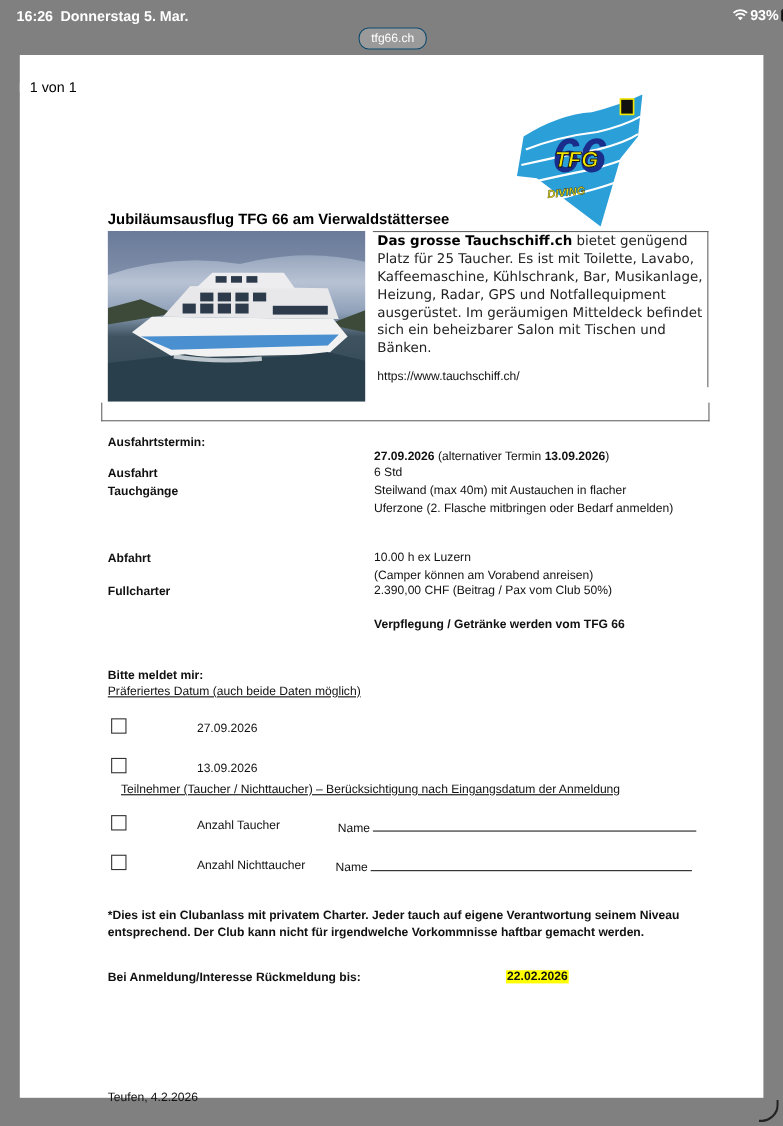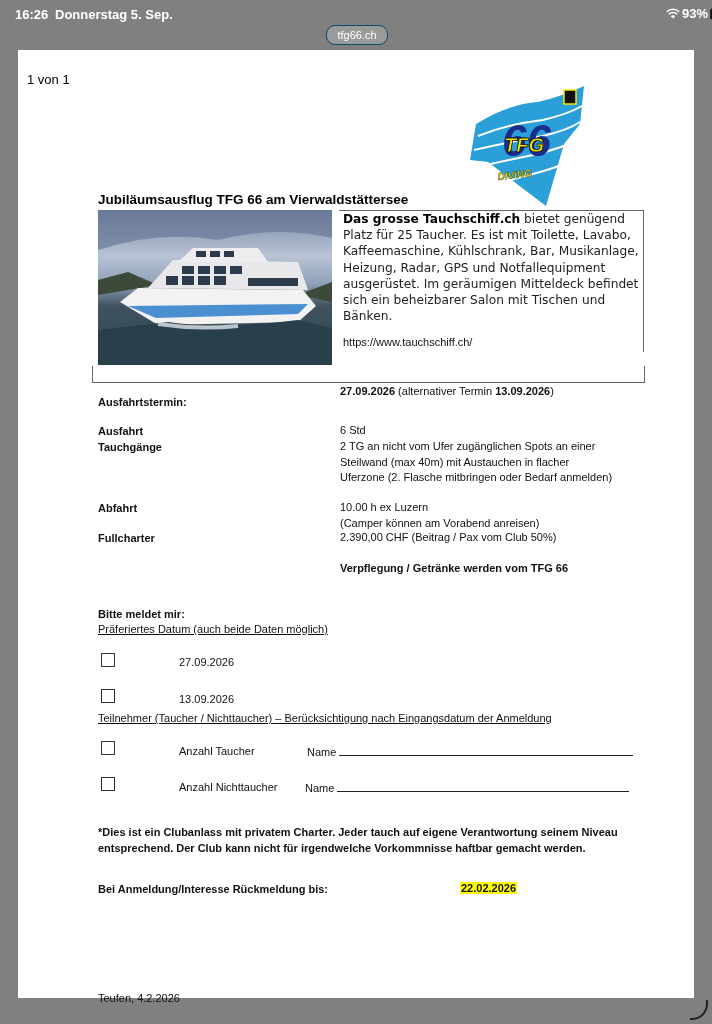--- a/index.html
+++ b/index.html
@@ -76,21 +76,21 @@
   .resize-handle {
     position:absolute; left:690px; top:1000px; width:16px; height:18px;
     border-right:2.5px solid #222; border-bottom:2.5px solid #222; border-radius:0 0 16px 0;
   }
 </style>
 </head>
 <body>
 
 <div class="status-bar">
   <span class="status-time">16:26</span>
-  <span class="status-date">Donnerstag 5. Sep.</span>
+  <span class="status-date">Donnerstag 5. Mar.</span>
   <div class="status-right">
     <svg width="14" height="11" viewBox="0 0 14 11">
       <path d="M7 10.5 L4.8 8.2 A3.2 3.2 0 0 1 9.2 8.2 Z" fill="#fff"></path>
       <path d="M2.8 6.2 A6 6 0 0 1 11.2 6.2" stroke="#fff" stroke-width="1.6" fill="none"></path>
       <path d="M0.8 3.8 A8.8 8.8 0 0 1 13.2 3.8" stroke="#fff" stroke-width="1.6" fill="none"></path>
     </svg>
     <span>93%</span>
     <span class="battery"></span>
   </div>
 </div>
@@ -142,28 +142,27 @@
     <path d="M60 114 Q100 120 140 116" stroke="#dfe6ea" stroke-width="4" fill="none" opacity="0.8"></path>
   </svg>
 </div>
 
 <div class="info-text-box"></div>
 <div class="info-text"><b>Das grosse Tauchschiff.ch</b><span> bietet genügend Platz für 25 Taucher. Es ist mit Toilette, Lavabo, Kaffeemaschine, Kühlschrank, Bar, Musikanlage, Heizung, Radar, GPS und Notfallequipment ausgerüstet. Im geräumigen Mitteldeck befindet sich ein beheizbarer Salon mit Tischen und Bänken.</span></div>
 <div class="info-url">https://www.tauchschiff.ch/</div>
 <div class="info-box-outer"></div>
 
 <div class="lbl" style="top:396px">Ausfahrtstermin:</div>
-<div class="val" style="top:384px"><b>27.09.2026</b><span> (alternativer Termin </span><b>13.09.2026</b><span>)</span></div>
+<div class="val" style="top:408px"><b>27.09.2026</b><span> (alternativer Termin </span><b>13.09.2026</b><span>)</span></div>
 
 <div class="lbl" style="top:425px">Ausfahrt</div>
 <div class="val" style="top:423px">6 Std</div>
 
 <div class="lbl" style="top:441px">Tauchgänge</div>
 <div class="val" style="top:439px">
-  <div>2 TG an nicht vom Ufer zugänglichen Spots an einer</div>
   <div>Steilwand (max 40m) mit Austauchen in flacher</div>
   <div>Uferzone (2. Flasche mitbringen oder Bedarf anmelden)</div>
 </div>
 
 <div class="lbl" style="top:502px">Abfahrt</div>
 <div class="val" style="top:500px">
   <div>10.00 h ex Luzern</div>
   <div>(Camper können am Vorabend anreisen)</div>
 </div>
 
@@ -176,21 +175,21 @@
 
 <div class="lbl" style="top:608px">Bitte meldet mir:</div>
 <div class="lbl u" style="top:623px; font-weight:normal;">Präferiertes Datum (auch beide Daten möglich)</div>
 
 <div class="cb" style="top:653px"></div>
 <div class="cb-label" style="top:656px">27.09.2026</div>
 
 <div class="cb" style="top:689px"></div>
 <div class="cb-label" style="top:693px">13.09.2026</div>
 
-<div class="lbl u" style="top:712px; font-weight:normal;">Teilnehmer (Taucher / Nichttaucher) – Berücksichtigung nach Eingangsdatum der Anmeldung</div>
+<div class="lbl u" style="top:712px; font-weight:normal;margin-left:12px;">Teilnehmer (Taucher / Nichttaucher) – Berücksichtigung nach Eingangsdatum der Anmeldung</div>
 
 <div class="cb" style="top:741px"></div>
 <div class="cb-label" style="top:745px">Anzahl Taucher</div>
 <div class="name-line" style="left:307px; top:745px;">
   <span>Name</span>
   <span class="line-fill" style="width:294px;"></span>
 </div>
 
 <div class="cb" style="top:777px"></div>
 <div class="cb-label" style="top:781px">Anzahl Nichttaucher</div>

